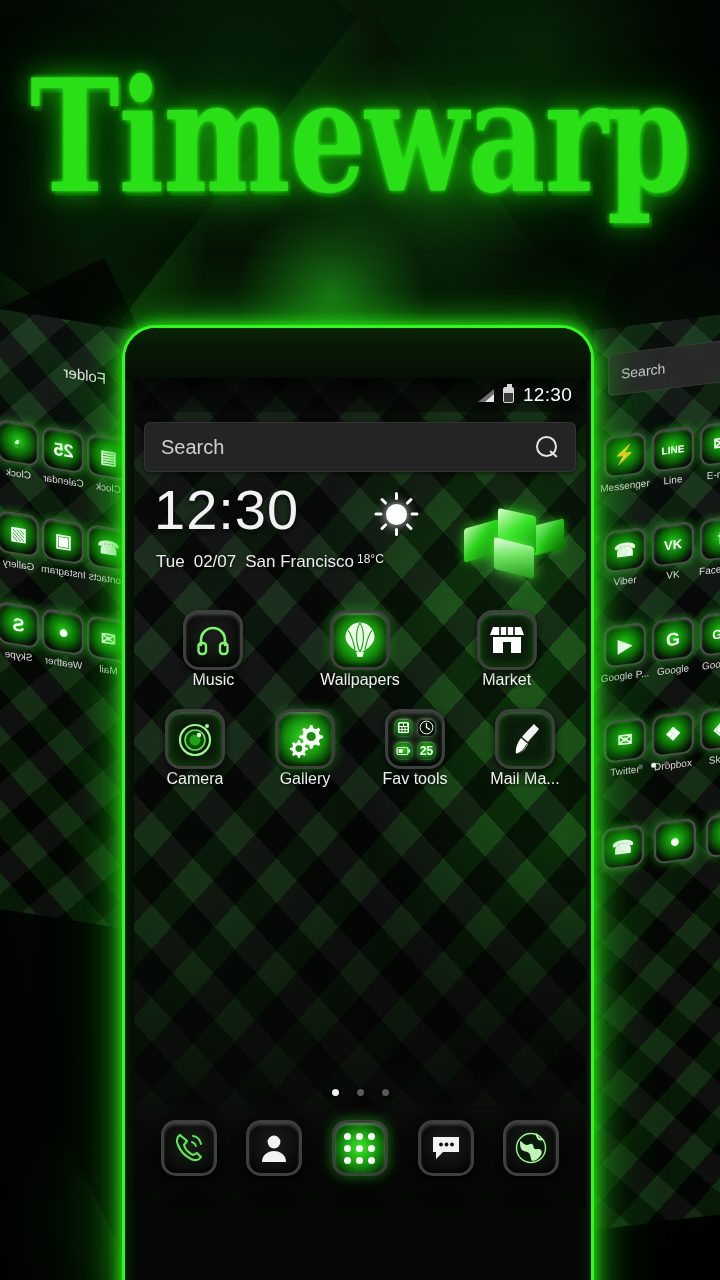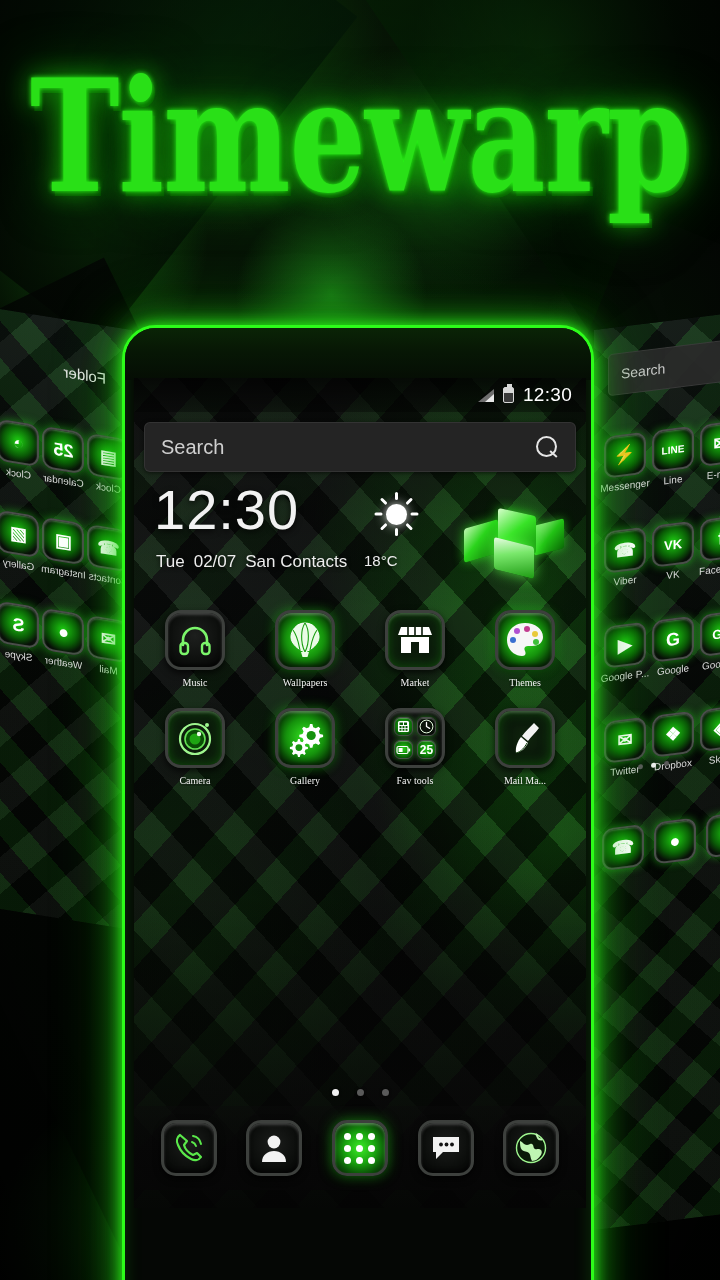--- a/index.html
+++ b/index.html
@@ -154,21 +154,21 @@
   .mag:after  { content:""; position:absolute; left:14px; top:14px; width:9px; height:2.4px;
                 background:#e6e6e6; transform:rotate(42deg); transform-origin:0 50%; }
 
   
   #clockwidget { position:absolute; left:12px; top:108px; width:432px; height:108px; }
   .cw-time { position:absolute; left:8px; top:-4px; color:#f2f2f2; font-size:56px;
              font-weight:300; letter-spacing:1px; line-height:1;
              text-shadow:0 2px 6px rgba(0,0,0,.8); }
   .cw-sub  { position:absolute; left:10px; top:66px; color:#ededed; font-size:17px;
              text-shadow:0 1px 4px rgba(0,0,0,.9); display:flex; gap:9px;align-items:center; }
-  .cw-temp { position:absolute; left:218px; top:66px; color:#ededed; font-size:15px;
+  .cw-temp { position:absolute; left:211px; top:66px; color:#ededed; font-size:12px;
              text-shadow:0 1px 4px rgba(0,0,0,.9); }
   .sun { position:absolute; left:228px; top:6px; width:44px; height:44px; }
   .sun .core { position:absolute; left:12px; top:12px; width:21px; height:21px; border-radius:50%;
                background:#fff; box-shadow:0 0 12px rgba(255,255,255,.9); }
   .sun i { position:absolute; left:20.5px; top:0px; width:3px; height:8px; background:#fff;
            border-radius:1.5px; transform-origin:1.5px 22px; }
   
   .cube-cluster { position:absolute; right:8px; top:12px; width:110px; height:84px; }
   .cube { position:absolute; border-radius:3px; }
   .cb1 { left:4px;  top:26px; width:34px; height:34px;
@@ -198,23 +198,23 @@
   }
   .ic.dark  { background:radial-gradient(circle at 50% 42%, #1d1f1d 0%, #0d0f0d 62%, #050605 100%); }
   .ic.green { background:radial-gradient(circle at 50% 48%, #34e421 0%, #15920c 48%, #0a4906 72%, #071007 100%);
               box-shadow: inset 0 2px 3px rgba(255,255,255,.3),
                           inset 0 -2px 5px rgba(0,0,0,.6),
                           0 0 12px rgba(40,230,28,.45), 0 3px 7px rgba(0,0,0,.7); }
   .ic.darkglow { background:radial-gradient(circle at 50% 50%, #0f240c 0%, #0a170a 55%, #060806 100%);
                  box-shadow: inset 0 2px 3px rgba(255,255,255,.2),
                              inset 0 0 14px rgba(40,220,25,.35),
                              0 3px 7px rgba(0,0,0,.75); }
-  .lb { color:#f4f4f4; font-size:10px; margin-top:7px; white-space:nowrap;
+  .lb { color:#f4f4f4; font-size:16px; margin-top:1px; white-space:nowrap;
         overflow:hidden; text-overflow:ellipsis; max-width:94px; text-align:center;
-        text-shadow:0 1px 4px rgba(0,0,0,.95);font-family:Liberation Serif, serif; }
+        text-shadow:0 1px 4px rgba(0,0,0,.95); }
   svg { display:block; }
 
   
   .folder { display:grid; grid-template-columns:1fr 1fr; grid-template-rows:1fr 1fr;
             gap:4px; padding:6px; width:100%; height:100%; }
   .mini { border-radius:6px; border:1px solid #4a4d4a;
           background:radial-gradient(circle at 50% 45%, #2ad11c 0%, #0d7a07 55%, #06230a 100%);
           display:flex; align-items:center; justify-content:center;
           box-shadow:inset 0 1px 1px rgba(255,255,255,.3), 0 0 5px rgba(40,220,25,.5);
           color:#fff; font-size:12px; font-weight:bold; }
@@ -385,21 +385,21 @@
       <div id="searchbar">
         <span id="search-text">Search</span>
         <span class="mag"></span>
       </div>
 
       <div id="clockwidget">
         <div class="cw-time">12:30</div>
         <div class="cw-sub">
           <span>Tue</span>
           <span>02/07</span>
-          <span>San Contacts</span>
+          <span>San Francisco</span>
         </div>
         <div class="cw-temp">18°C</div>
         <div class="sun">
           <span class="core"></span>
           <i style="transform:rotate(0deg)"></i>
             <i style="transform:rotate(45deg)"></i>
           <i style="transform:rotate(90deg)"></i>
             <i style="transform:rotate(135deg)"></i>
           <i style="transform:rotate(180deg)"></i>
             <i style="transform:rotate(225deg)"></i>
@@ -446,33 +446,20 @@
                 <path d="M4 4 h28 l3 8 h-34 Z" fill="#fff"></path>
                 <path d="M3 12 v2 h30 v-2" stroke="#0c2a08" stroke-width="1" fill="none"></path>
                 <rect x="4" y="14" width="28" height="16" fill="#fff"></rect>
                 <rect x="14" y="19" width="8" height="11" fill="#0b1a0a"></rect>
                 <path d="M11 4 v8 M18 4 v8 M25 4 v8" stroke="#0b1a0a" stroke-width="1.6"></path>
               </svg>
             </div>
             <div class="lb">Market</div>
           </div>
 
-          <div class="app">
-            <div class="ic green">
-              <svg width="40" height="38" viewBox="0 0 40 38">
-                <path d="M20 2 C9 2 2 10 2 19 C2 28 9 35 17 35 C21 35 21 32 20 30 C18.5 27 20 25 23 25 L27 25 C34 25 38 21 38 16 C38 8 30 2 20 2 Z" fill="#f6f6f6"></path>
-                <circle cx="12" cy="10" r="3" fill="#b04fd0"></circle>
-                <circle cx="22" cy="8" r="3" fill="#c23b8f"></circle>
-                <circle cx="30" cy="13" r="3" fill="#e8c93a"></circle>
-                <circle cx="31" cy="21" r="3" fill="#3fbf3a"></circle>
-                <circle cx="8" cy="19" r="3" fill="#3a6fd0"></circle>
-              </svg>
-            </div>
-            <div class="lb">Themes</div>
-          </div>
 
         </div>
 
         <div class="row">
 
           <div class="app">
             <div class="ic darkglow">
               <svg width="42" height="42" viewBox="0 0 42 42">
                 <circle cx="21" cy="22" r="15" fill="none" stroke="#9ef58e" stroke-width="2.2"></circle>
                 <circle cx="21" cy="22" r="10" fill="#0a4d06" stroke="#63e054" stroke-width="1.6"></circle>

